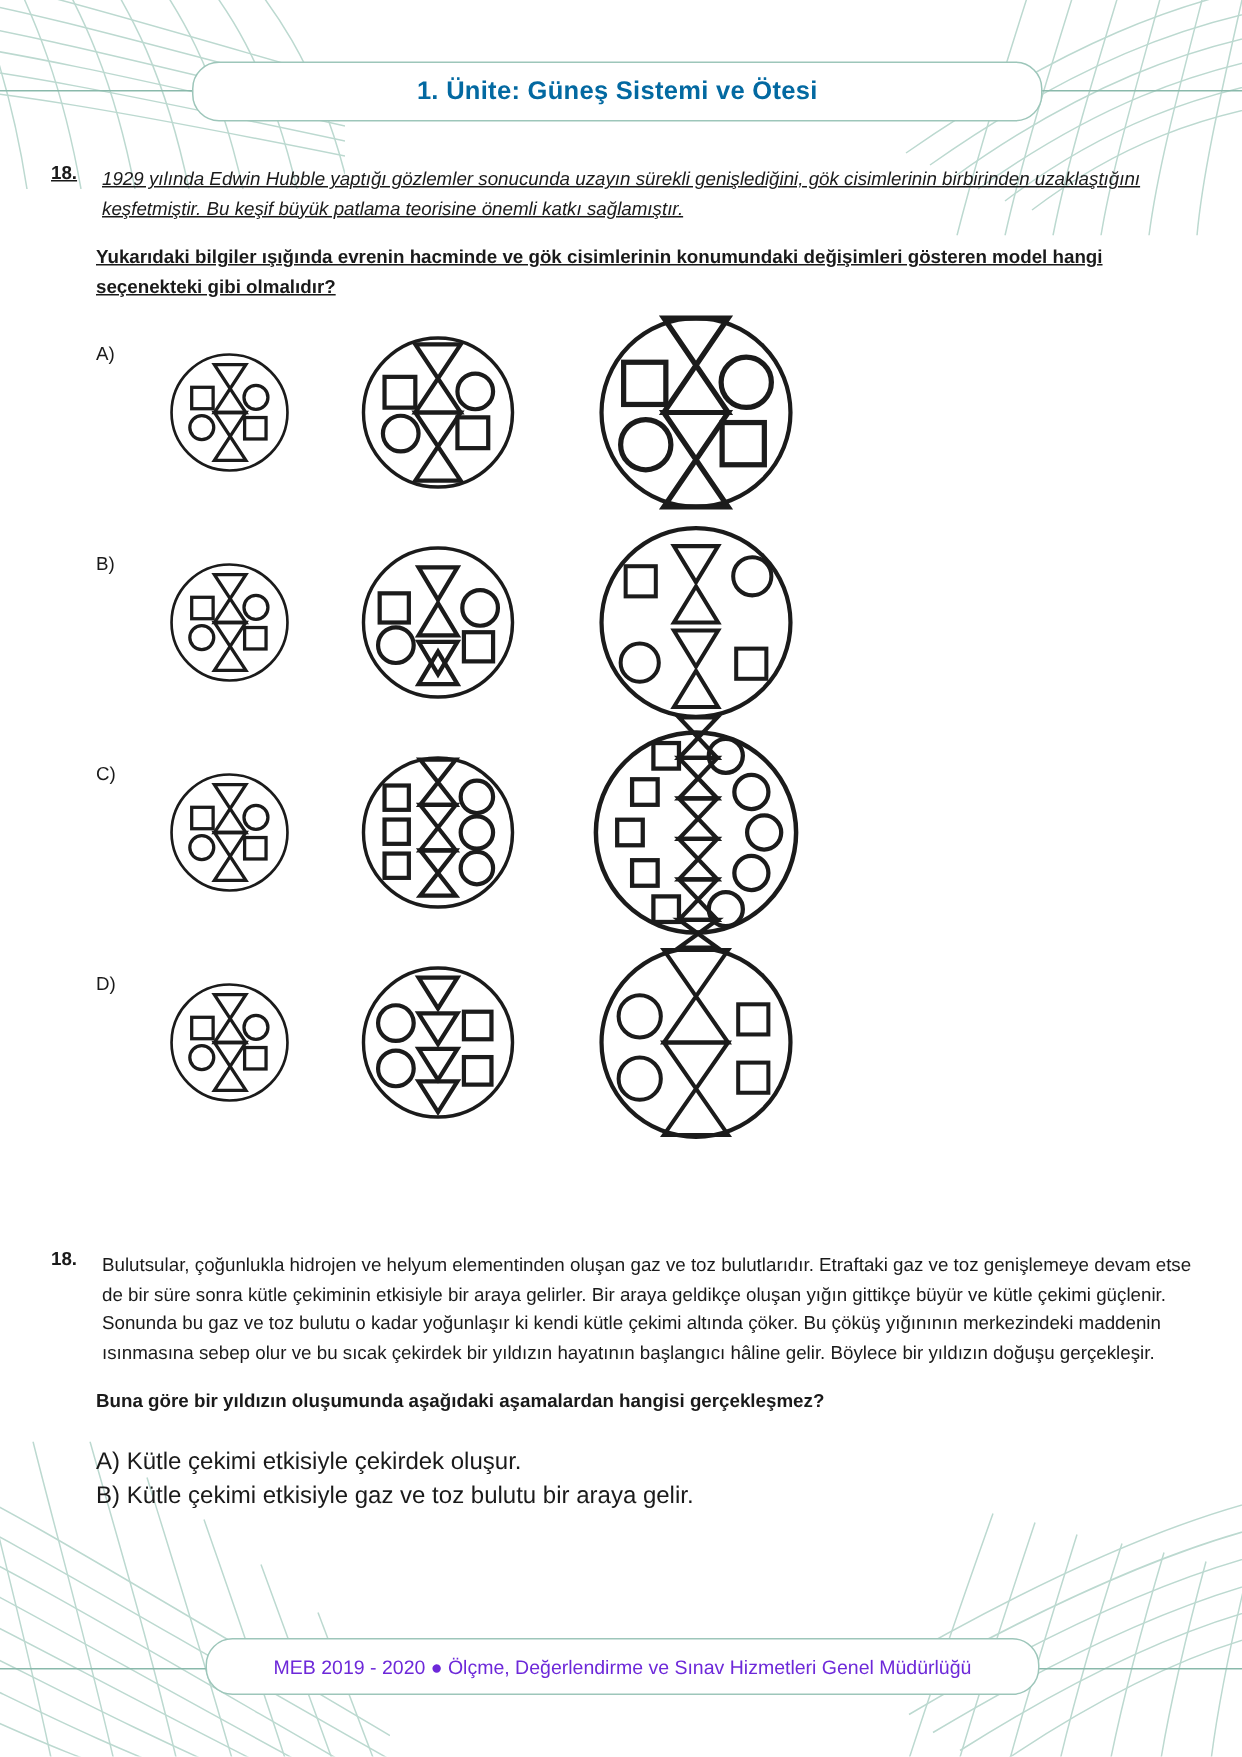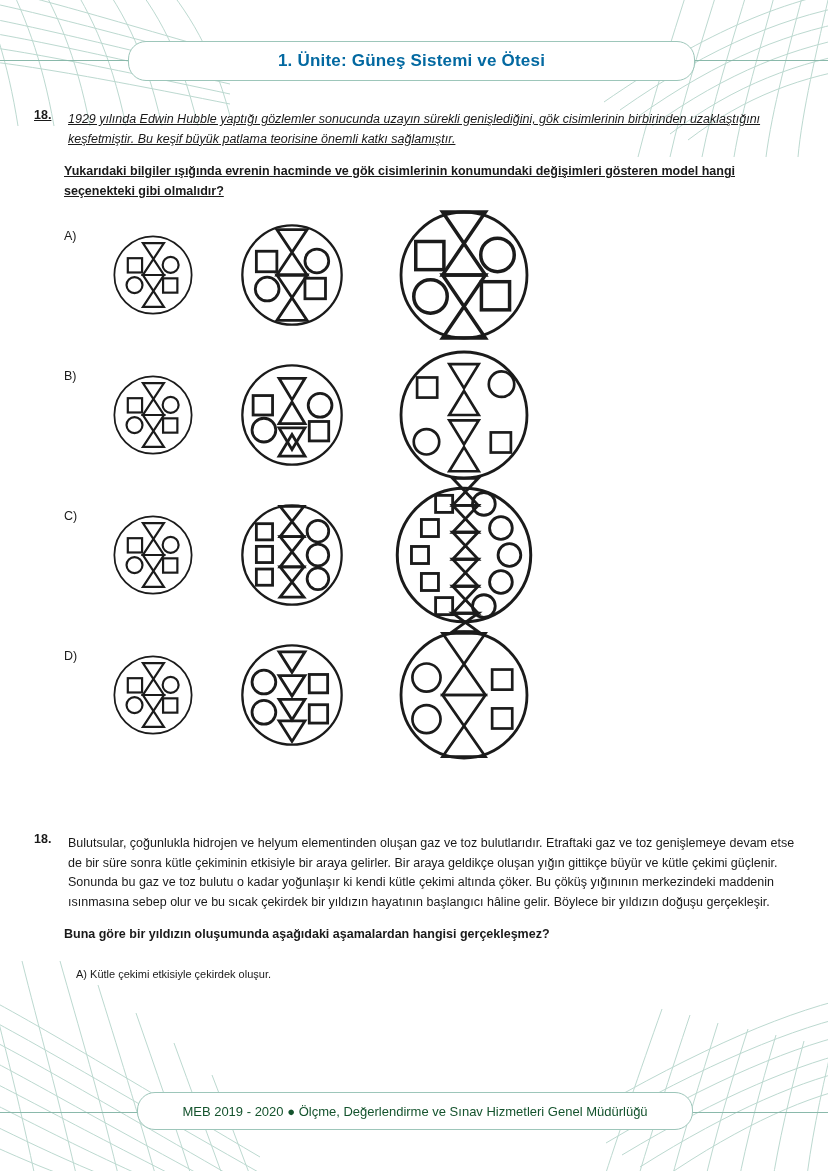--- a/index.html
+++ b/index.html
@@ -61,21 +61,21 @@
     font-weight: bold;
     color: #0369a1;
     letter-spacing: .2px;
   }
   .pill-footer {
     left: 137px;
     top: 1092px;
     width: 556px;
     height: 38px;
     font-size: 13px;
-    color: #14532d;
+    color: #6d28d9;
   }
 
   
   .content {
     position: absolute;
     z-index: 2;
     left: 0;
     top: 0;
     width: 828px;
   }
@@ -118,23 +118,23 @@
     line-height: 19.5px;
     font-weight: bold;
     margin: 13px 0 0 0;
   }
   .q-ask .under { }
 
   .opts-text {
     margin-top: 18px;
   }
   .opt-line {
-    font-size: 11px;
+    font-size: 16px;
     line-height: 23px;
-    margin: 12px;
+    margin: 0;
   }
 
   
   .fig-options {
     position: absolute;
     left: 60px;
     top: 205px;
     width: 760px;
   }
   .fig-row {
@@ -460,20 +460,21 @@
 
   <div class="question q19">
     <div class="q-row">
       <div class="q-num">18.</div>
       <div class="q-body">
         <p class="q-stem q-stem-plain">Bulutsular, çoğunlukla hidrojen ve helyum elementinden oluşan gaz ve toz bulutlarıdır. Etraftaki gaz ve toz genişlemeye devam etse de bir süre sonra kütle çekiminin etkisiyle bir araya gelirler. Bir araya geldikçe oluşan yığın gittikçe büyür ve kütle çekimi güçlenir. Sonunda bu gaz ve toz bulutu o kadar yoğunlaşır ki kendi kütle çekimi altında çöker. Bu çöküş yığınının merkezindeki maddenin ısınmasına sebep olur ve bu sıcak çekirdek bir yıldızın hayatının başlangıcı hâline gelir. Böylece bir yıldızın doğuşu gerçekleşir.</p>
         <p class="q-ask"><span>Buna göre bir yıldızın oluşumunda aşağıdaki aşamalardan hangisi </span><span class="under">gerçekleşmez</span><span>?</span></p>
 
         <div class="opts-text">
           <p class="opt-line">A) Kütle çekimi etkisiyle çekirdek oluşur.</p>
+          <p class="opt-line">B) Kütle çekimi etkisiyle gaz ve toz bulutu bir araya gelir.</p>
         </div>
       </div>
     </div>
   </div>
 
 </div>
 
 <div class="pill pill-footer">
   <span>MEB  2019 - 2020 ● Ölçme, Değerlendirme ve Sınav Hizmetleri Genel Müdürlüğü</span>
 </div>

